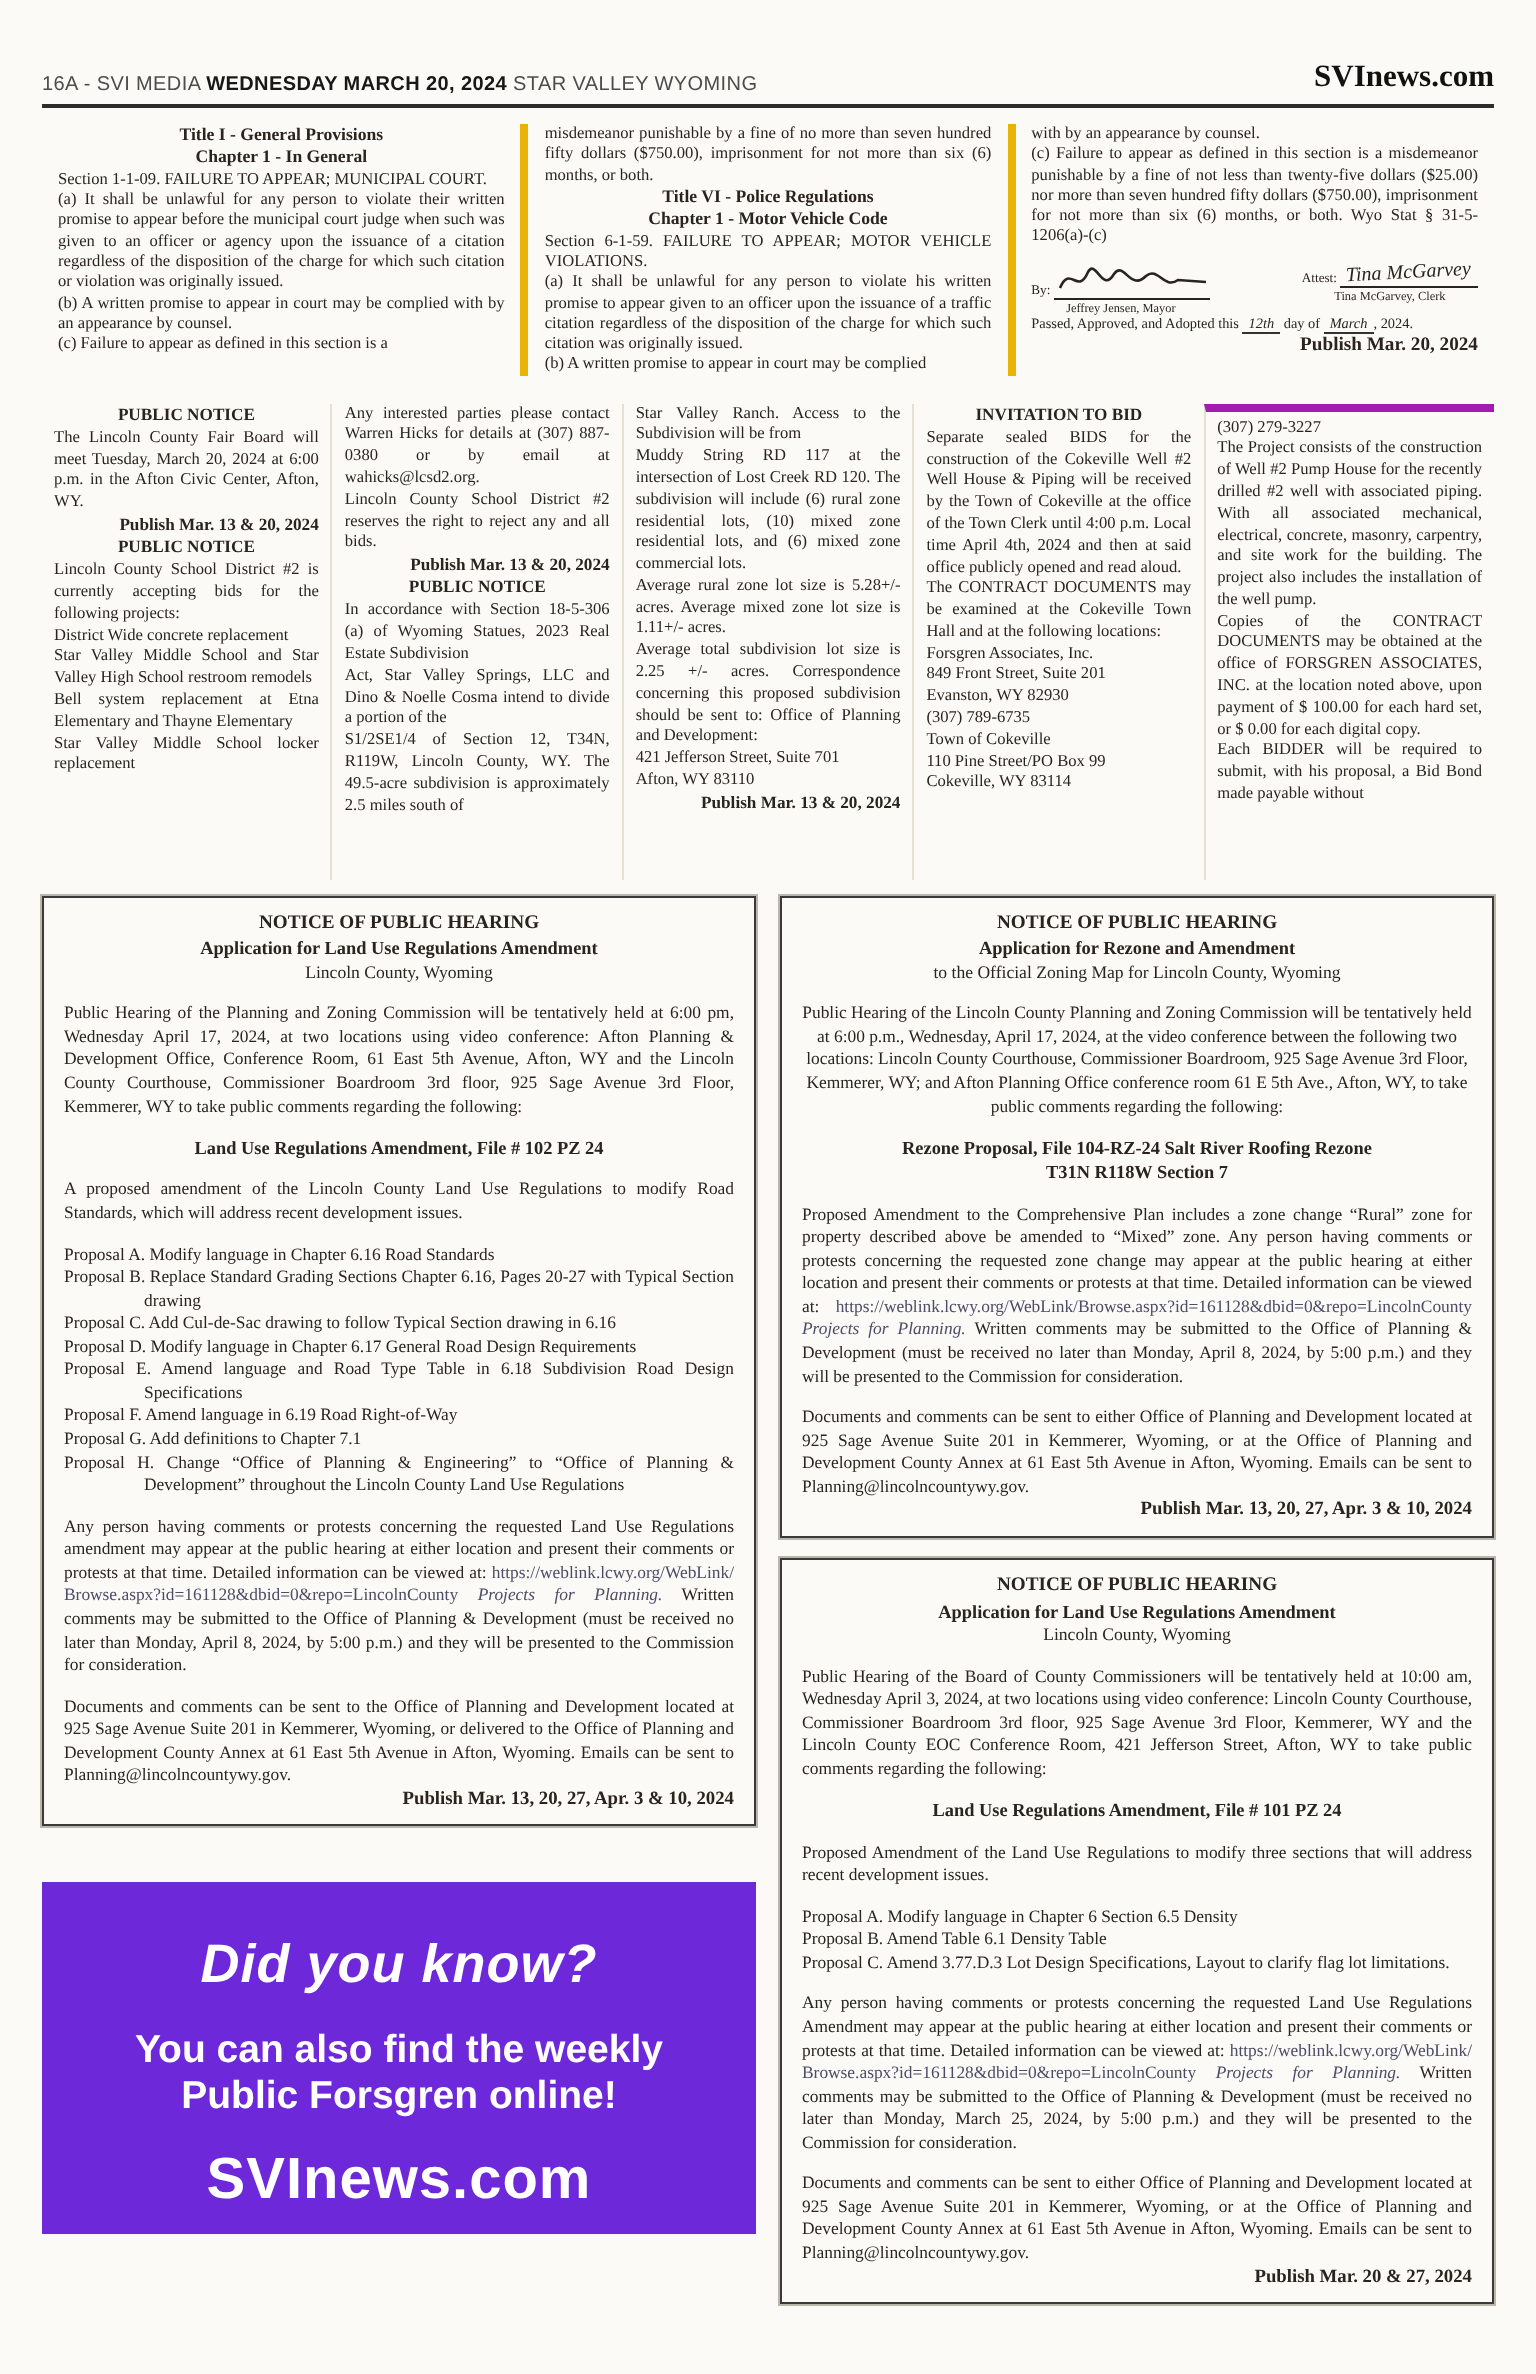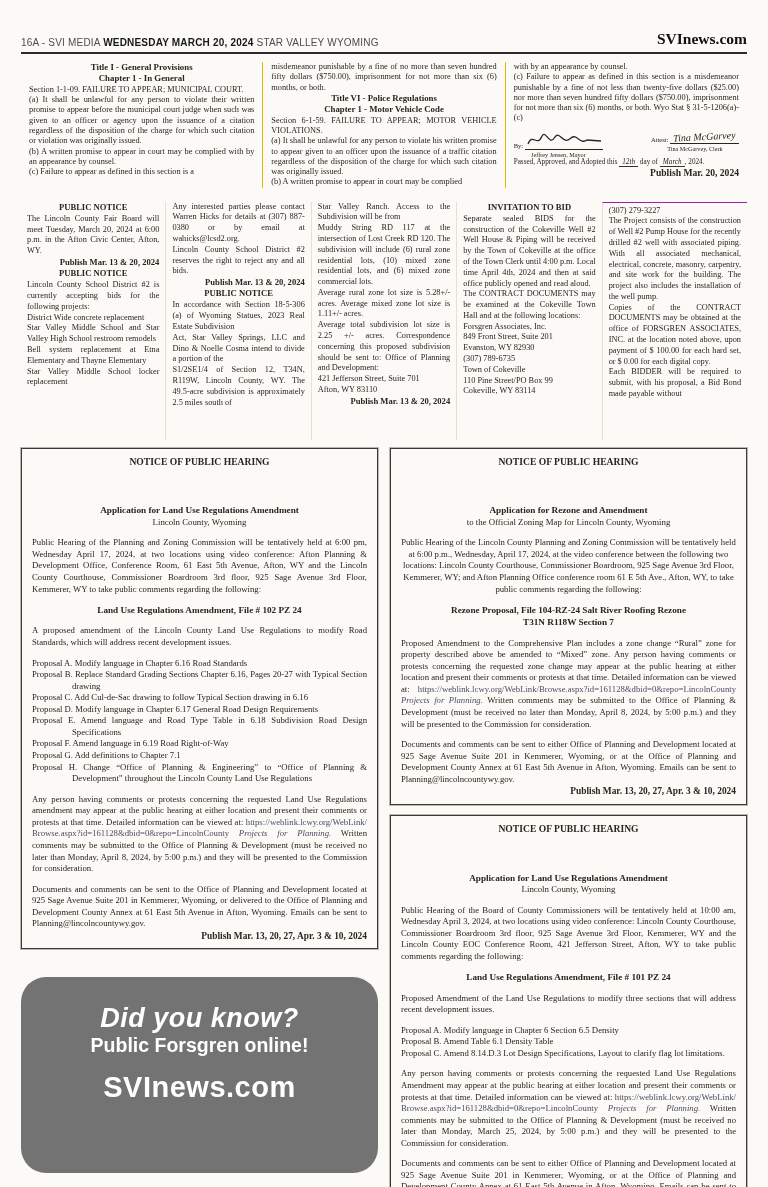--- a/index.html
+++ b/index.html
@@ -18,21 +18,21 @@
     padding-top:30px; padding-bottom:4px;
     border-bottom:2px solid #2c2c2c;
   }
   .mast-left { font-family:"Liberation Sans", sans-serif; font-size:10px; color:#4c4c4c; letter-spacing:.2px; }
   .mast-left .mast-bold { color:#181818; font-weight:bold; }
   .mast-site { font-family:"Liberation Serif", serif; font-weight:bold; font-size:15.5px; color:#111; }
 
   
   .ordinance { display:flex; margin-top:8px; }
   .ocol { flex:1; padding:0 8px; font-size:8.3px; line-height:1.24; text-align:justify; }
-  .ocol + .ocol { border-left:1px solid #eab308; }
+  .ocol + .ocol { border-left:4px solid #eab308; }
   .ord-h { text-align:center; font-weight:bold; font-size:8.8px; line-height:1.3; }
   .ocol p { margin:0; }
 
   
   .sig-row { display:flex; justify-content:space-between; margin-top:7px; }
   .sig-unit { display:flex; align-items:flex-end; }
   .sig-label { font-size:6.6px; margin-right:2px; }
   .sig-line { border-bottom:1px solid #2b241e; display:inline-block; }
   .sig-scrawl { display:block; }
   .sig-script { font-style:italic; font-size:10px; transform:rotate(-3deg); display:inline-block; padding:0 3px; }
@@ -41,51 +41,51 @@
   .hand { font-style:italic; border-bottom:1px solid #333; padding:0 3px; }
   .publish { font-weight:bold; text-align:right; font-size:9.6px; margin-top:8px; }
 
   
   .notices { display:flex; margin-top:14px; min-height:238px; }
   .ncol { flex:1; padding:0 6px; font-size:8.3px; line-height:1.3; text-align:justify; }
   .ncol + .ncol { border-left:1px solid #e6e0d4; }
   .ncol p { margin:0; }
   .n-h { text-align:center; font-weight:bold; font-size:8.6px; margin-bottom:1px; }
   .n-publish { font-weight:bold; text-align:right; font-size:8.6px; margin:2px 0 10px; }
-  .col-rule-top { border-top:1px solid #a21caf; padding-top:3px; }
+  .col-rule-top { border-top:4px solid #a21caf; padding-top:3px; }
 
   
   .bottom { display:flex; gap:12px; margin-top:8px; align-items:flex-start; }
   .bcol { flex:1; display:flex; flex-direction:column; }
   .nbox {
     border:1px solid #3a3a3a;
     outline:1px solid #bdb7ab;
     padding:7px 10px 6px;
     font-size:8.7px; line-height:1.33; text-align:justify;
   }
   .nbox p { margin:0 0 0 0; }
   .box-h1 { text-align:center; font-weight:bold; font-size:9.6px; }
-  .box-h2 { text-align:center; font-weight:bold; font-size:9.2px;margin-top:36px; }
+  .box-h2 { text-align:center; font-weight:bold; font-size:9.2px; }
   .box-h3 { text-align:center; font-size:8.8px; }
   .box-file { text-align:center; font-weight:bold; font-size:9.2px; margin:9px 0; }
   .box-file2 { text-align:center; font-weight:bold; font-size:9.2px; }
   .spacer { height:9px; }
   .prop { padding-left:40px; text-indent:-40px; }
   .url { color:#4c4c66; word-break:break-all; }
   .url.em { font-style:italic; word-break:normal; }
   .box-publish { font-weight:bold; text-align:right; font-size:9.4px; margin-top:2px; }
   .centered-para { text-align:center; }
 
   
   .adbox {
-    margin-top:28px; height:196px;
-    background:#737373; color:#ffffff;
+    margin-top:28px; height:176px;
+    background:#6d28d9; color:#ffffff;
     font-family:"Liberation Sans", sans-serif;
     display:flex; flex-direction:column; align-items:center;
-    padding-top:26px; text-align:center;border-radius:25px;
+    padding-top:26px; text-align:center;
   }
   .ad1 { font-size:27px; font-weight:bold; font-style:italic; letter-spacing:.5px; }
   .ad2 { font-size:19.5px; font-weight:bold; line-height:1.18; }
   .ad2.first { margin-top:16px; }
   .ad3 { font-size:29px; font-weight:bold; margin-top:14px; letter-spacing:.5px; }
 </style>
 </head>
 <body>
 
 <div class="page">
@@ -219,20 +219,21 @@
         <p class="prop">Proposal H. Change “Office of Planning &amp; Engineering” to “Office of Planning &amp; Development” throughout the Lincoln County Land Use Regulations</p>
         <div class="spacer"></div>
         <p><span>Any person having comments or protests concerning the requested Land Use Regulations amendment may appear at the public hearing at either location and present their comments or protests at that time.  Detailed information can be viewed at: </span><span class="url">https://weblink.lcwy.org/WebLink/Browse.aspx?id=161128&amp;dbid=0&amp;repo=LincolnCounty</span><span class="url em"> Projects for Planning.</span><span>  Written comments may be submitted to the Office of Planning &amp; Development (must be received no later than Monday, April 8, 2024, by 5:00 p.m.) and they will be presented to the Commission for consideration.</span></p>
         <div class="spacer"></div>
         <p>Documents and comments can be sent to the Office of Planning and Development located at 925 Sage Avenue Suite 201 in Kemmerer, Wyoming, or delivered to the Office of Planning and Development County Annex at 61 East 5th Avenue in Afton, Wyoming. Emails can be sent to Planning@lincolncountywy.gov.</p>
         <p class="box-publish">Publish Mar. 13, 20, 27, Apr. 3 &amp; 10, 2024</p>
       </div>
 
       <div class="adbox">
         <div class="ad1">Did you know?</div>
+        <div class="ad2 first">You can also find the weekly</div>
         <div class="ad2">Public Forsgren online!</div>
         <div class="ad3">SVInews.com</div>
       </div>
     </div>
 
     <div class="bcol">
       <div class="nbox">
         <div class="box-h1">NOTICE OF PUBLIC HEARING</div>
         <div class="box-h2">Application for Rezone and Amendment</div>
         <div class="box-h3">to the Official Zoning Map for Lincoln County, Wyoming</div>
@@ -252,21 +253,21 @@
         <div class="box-h1">NOTICE OF PUBLIC HEARING</div>
         <div class="box-h2">Application for Land Use Regulations Amendment</div>
         <div class="box-h3">Lincoln County, Wyoming</div>
         <div class="spacer"></div>
         <p>Public Hearing of the Board of County Commissioners will be tentatively held at 10:00 am, Wednesday April 3, 2024, at two locations using video conference:  Lincoln County Courthouse, Commissioner Boardroom 3rd floor, 925 Sage Avenue 3rd Floor, Kemmerer, WY and the Lincoln County EOC Conference Room, 421 Jefferson Street, Afton, WY to take public comments regarding the following:</p>
         <div class="box-file">Land Use Regulations Amendment, File # 101 PZ 24</div>
         <p>Proposed Amendment of the Land Use Regulations to modify three sections that will address recent development issues.</p>
         <div class="spacer"></div>
         <p class="prop">Proposal A. Modify language in Chapter 6 Section 6.5 Density</p>
         <p class="prop">Proposal B. Amend Table 6.1 Density Table</p>
-        <p class="prop">Proposal C. Amend 8.14.D.3 Lot Design Specifications, Layout to clarify flag lot limitations.</p>
+        <p class="prop">Proposal C. Amend 3.77.D.3 Lot Design Specifications, Layout to clarify flag lot limitations.</p>
         <div class="spacer"></div>
         <p><span>Any person having comments or protests concerning the requested Land Use Regulations Amendment may appear at the public hearing at either location and present their comments or protests at that time.  Detailed information can be viewed at: </span><span class="url">https://weblink.lcwy.org/WebLink/Browse.aspx?id=161128&amp;dbid=0&amp;repo=LincolnCounty</span><span class="url em"> Projects for Planning.</span><span>  Written comments may be submitted to the Office of Planning &amp; Development (must be received no later than Monday, March 25, 2024, by 5:00 p.m.) and they will be presented to the Commission for consideration.</span></p>
         <div class="spacer"></div>
         <p>Documents and comments can be sent to either Office of Planning and Development located at 925 Sage Avenue Suite 201 in Kemmerer, Wyoming, or at the Office of Planning and Development County Annex at 61 East 5th Avenue in Afton, Wyoming. Emails can be sent to Planning@lincolncountywy.gov.</p>
         <p class="box-publish">Publish Mar. 20 &amp; 27, 2024</p>
       </div>
     </div>
 
   </section>
 </div>

